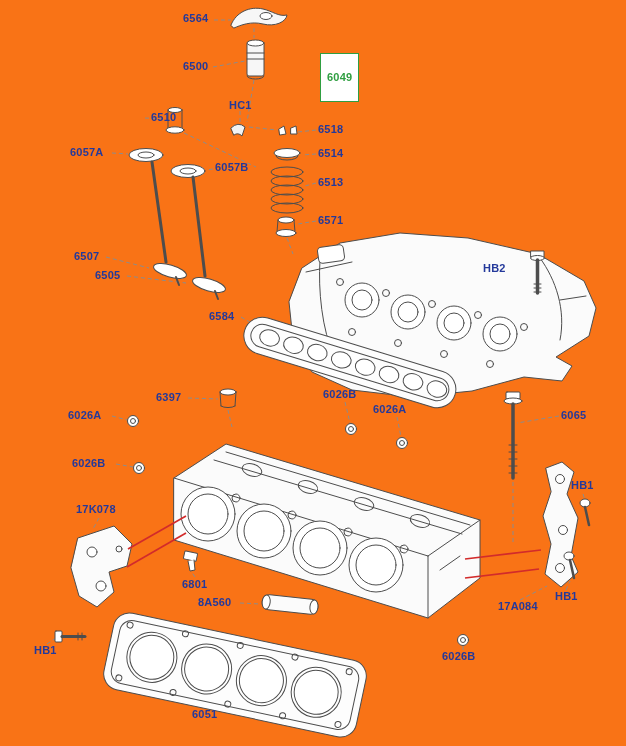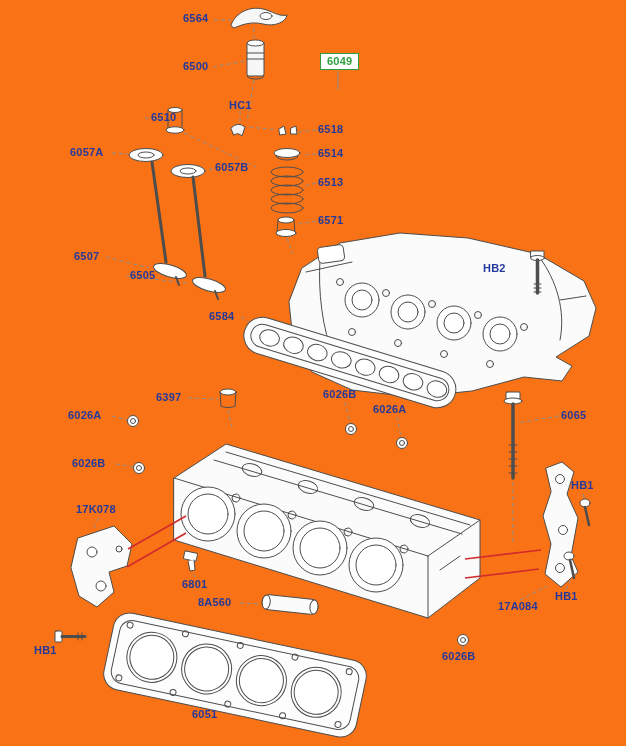--- a/index.html
+++ b/index.html
@@ -14,21 +14,21 @@
     line-height:1;
     letter-spacing:.2px;
     color:var(--label-color,#24399b);
     cursor:pointer;
     pointer-events:auto;
     white-space:nowrap;
   }
   .part-label.boxed{
     color:var(--highlight-color,#2f9e41);
     border:1.5px solid var(--highlight-color,#2f9e41);
-    padding:2px 6px;
+    padding:18px 6px;
     background:#fff;
   }
   .redline{stroke:var(--red-line,#d22b2b);stroke-width:1.7;fill:none;}
   .leader{stroke:#8c8c8c;stroke-width:1;fill:none;stroke-dasharray:4 3;}
   .solidleader{stroke:#8c8c8c;stroke-width:1;fill:none;}
 </style>
 </head>
 <body>
 
 <div class="stage">
@@ -325,21 +325,21 @@
       <span class="part-label boxed" style="left: 320px; top: 53px;">6049</span>
       <span class="part-label" style="left: 229px; top: 100px;">HC1</span>
       <span class="part-label" style="left: 113px; top: 112px; margin-left: 38px;">6510</span>
       <span class="part-label" style="left: 318px; top: 124px;">6518</span>
       <span class="part-label" style="left: 70px; top: 147px;">6057A</span>
       <span class="part-label" style="left: 318px; top: 148px;">6514</span>
       <span class="part-label" style="left: 215px; top: 162px;">6057B</span>
       <span class="part-label" style="left: 318px; top: 177px;">6513</span>
       <span class="part-label" style="left: 318px; top: 215px;">6571</span>
       <span class="part-label" style="left: 74px; top: 251px;">6507</span>
-      <span class="part-label" style="left: 95px; top: 270px; margin-left: 35px;">6505</span>
+      <span class="part-label" style="left: 95px; top: 270px;">6505</span>
       <span class="part-label" style="left: 483px; top: 263px;">HB2</span>
       <span class="part-label" style="left: 209px; top: 311px;">6584</span>
       <span class="part-label" style="left: 156px; top: 392px;">6397</span>
       <span class="part-label" style="left: 323px; top: 389px;">6026B</span>
       <span class="part-label" style="left: 373px; top: 404px;">6026A</span>
       <span class="part-label" style="left: 68px; top: 410px;">6026A</span>
       <span class="part-label" style="left: 561px; top: 410px;">6065</span>
       <span class="part-label" style="left: 72px; top: 458px;">6026B</span>
       <span class="part-label" style="left: 571px; top: 480px;">HB1</span>
       <span class="part-label" style="left: 76px; top: 504px;">17K078</span>

